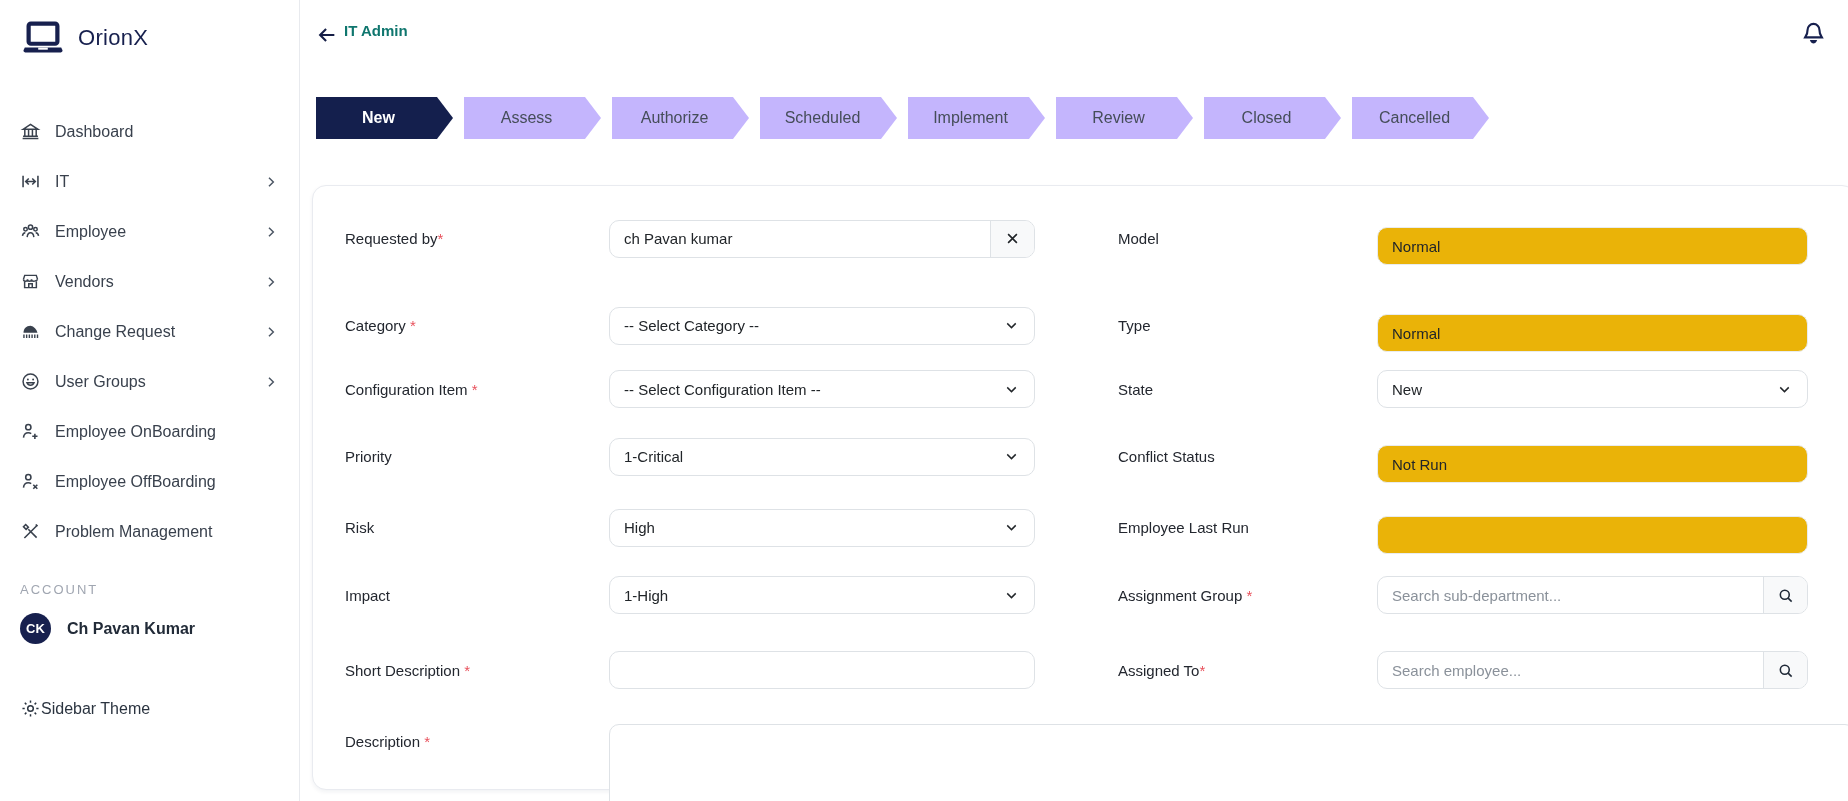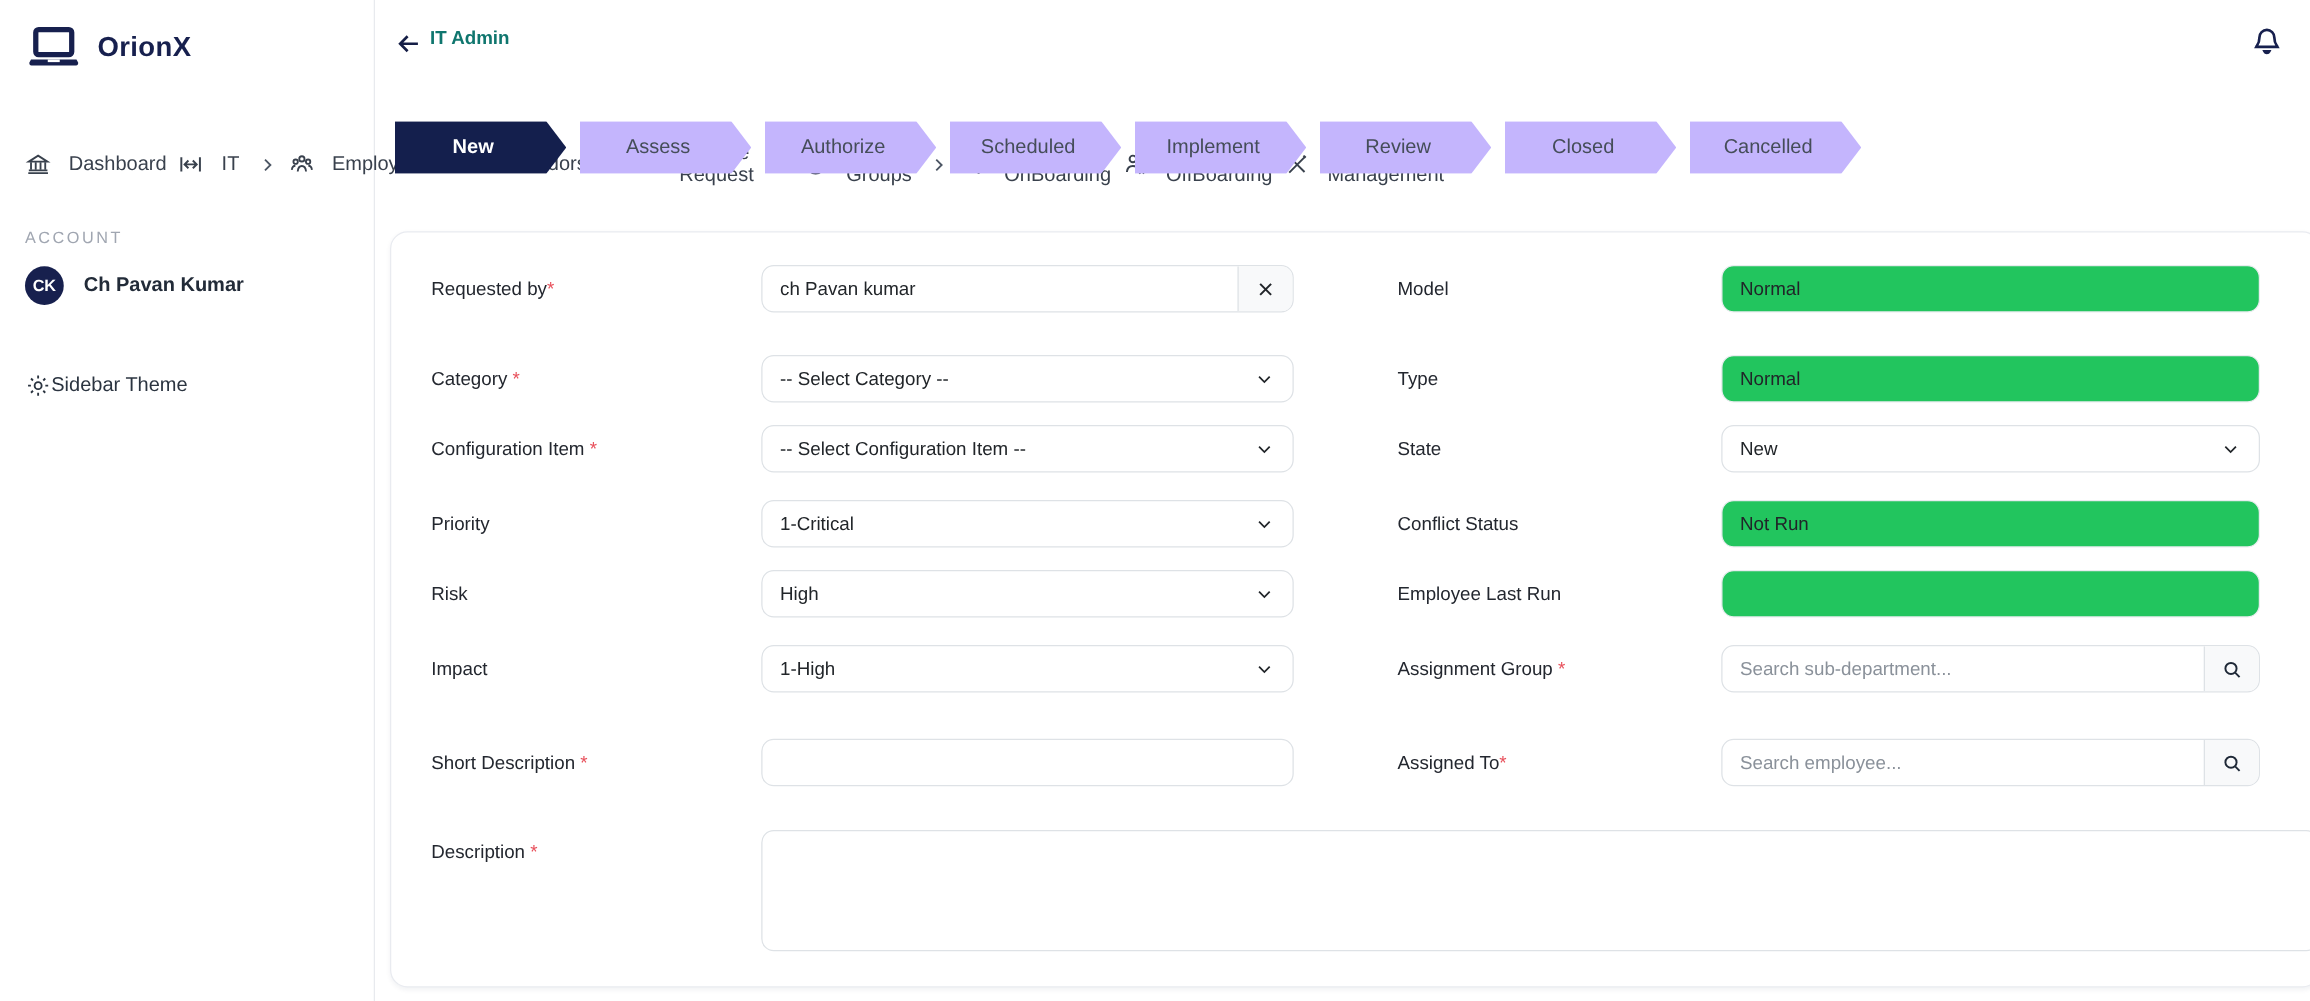--- a/index.html
+++ b/index.html
@@ -4,22 +4,22 @@
 <style>
   * { margin:0; padding:0; box-sizing:border-box; }
   html,body { width:1848px; height:801px; overflow:hidden; background:#ffffff;
     font-family:"Liberation Sans", sans-serif; }
   svg { display:block; }
 
   
   .sidebar { position:absolute; left:0; top:0; width:300px; height:801px;
     border-right:1px solid #e8eaee; background:#fff; padding:15px 20px 0 20px; }
   .brand { display:flex; align-items:center; gap:12px; height:46px; }
-  .brand-name { font-size:22px; font-weight:bold; color:#17204e; letter-spacing:.3px; }
-  .nav { margin-top:50px; display:flex; gap:9px; }
+  .brand-name { font-size:22px; font-weight:normal; color:#17204e; letter-spacing:.3px; }
+  .nav { margin-top:50px; display:flex; flex-direction:column; gap:9px; }
   .nav-item { display:flex; align-items:center; gap:14px; height:41px;
     font-size:16px; color:#39414d; cursor:pointer; border-radius:8px; }
   .nav-item .chev { margin-left:auto; }
   .section-label { margin-top:30px; font-size:13px; letter-spacing:2px; color:#a0a6b1; }
   .user-row { margin-top:16px; display:flex; align-items:center; gap:16px; cursor:pointer; }
   .avatar { width:31px; height:31px; border-radius:50%; background:#17204e; color:#fff;
     font-size:13px; font-weight:bold; display:flex; align-items:center; justify-content:center; }
   .user-name { font-size:16px; font-weight:bold; color:#222b38; }
   .theme-row { margin-top:54px; display:flex; align-items:center; 
     font-size:16px; font-weight:normal; color:#2b3440; cursor:pointer; }
@@ -48,22 +48,22 @@
   .mt22{margin-top:22px}.mt37{margin-top:37px}.mt35{margin-top:35px}
   .flabel { font-size:15px; color:#23272f; padding-right:16px; }
   .flabel.right { padding-left:83px; }
   .req { color:#e8505b; }
   .ctl { height:38px; width:100%; border:1px solid #dee2e6; border-radius:10px;
     font-size:15px; color:#212529; background:#fff; }
   .ctl-r { width:431px; }
   input.ctl { padding:0 14px; font-family:"Liberation Sans", sans-serif; }
   .selectbox { display:flex; align-items:center; justify-content:space-between;
     padding:0 14px; cursor:pointer; }
-  .disabled-ctl { background:#22c55e; border-color:#e9ecef; display:flex;
-    align-items:center; padding:0 14px; }
+  .disabled-ctl { background:#eab308; border-color:#e9ecef; display:flex;
+    align-items:center; padding:0 14px;margin-top:15px; }
   .igroup { display:flex; align-items:stretch; padding:0; overflow:hidden; }
   .igroup input { flex:1; border:none; background:transparent; padding:0 14px;
     font-size:15px; color:#212529; font-family:"Liberation Sans", sans-serif; min-width:0; }
   .igroup input::placeholder { color:#8a919a; }
   .igroup .gbtn { width:44px; border:none; border-left:1px solid #dee2e6;
     background:#f8f9fa; display:flex; align-items:center; justify-content:center;
     cursor:pointer; }
   .txtarea { grid-column:2 / 5; height:97px; border:1px solid #dee2e6; border-radius:10px;
     resize:none; padding:9px 14px; font-size:15px; color:#212529;
     font-family:"Liberation Sans", sans-serif; margin-top:0; }

